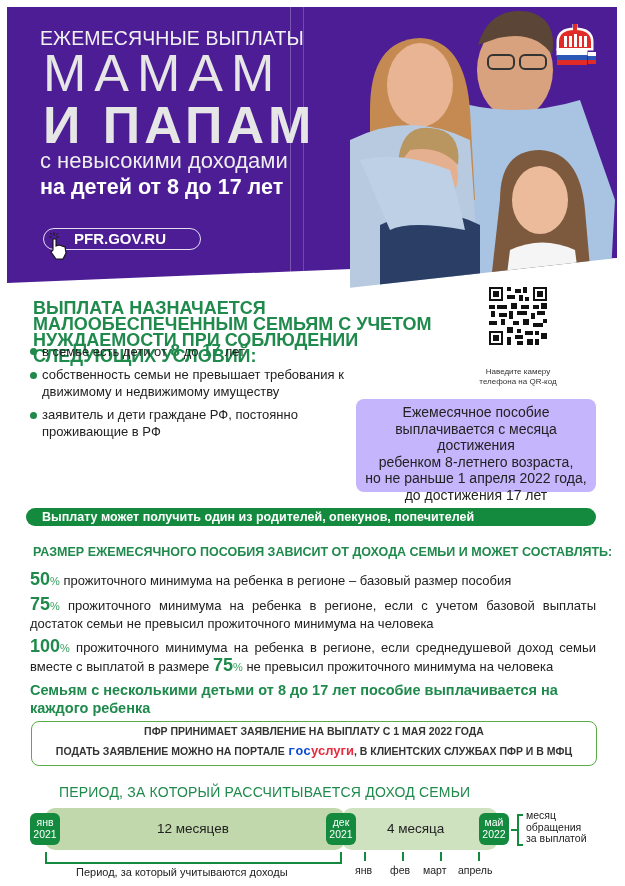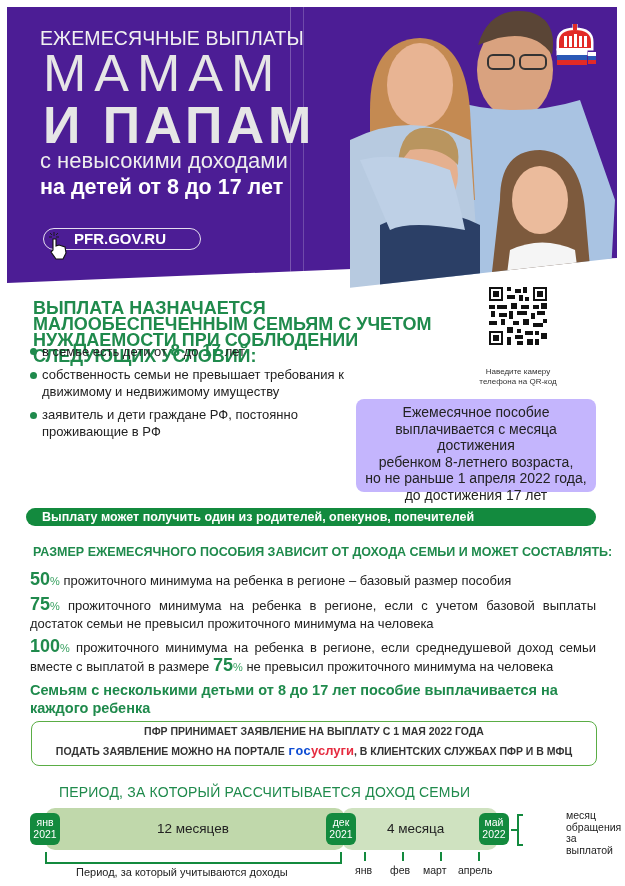--- a/index.html
+++ b/index.html
@@ -77,21 +77,21 @@
   .date-chip {
     position: absolute; width: 30px; height: 32px; background: #138a3e; border-radius: 6px;
     color: #fff; font-size: 10.5px; line-height: 12px; text-align: center; padding-top: 3px;
   }
   .bracket { position: absolute; left: 45px; top: 852px; width: 297px; height: 12px; border-left: 2px solid #138a3e; border-right: 2px solid #138a3e; border-bottom: 2px solid #138a3e; }
   .bracket-label { position: absolute; left: 76px; top: 866px; font-size: 11px; color: #222; }
   .tick { position: absolute; top: 852px; width: 2px; height: 9px; background: #138a3e; }
   .month-lbl { position: absolute; top: 864px; font-size: 10.5px; color: #222; }
   .side-bracket { position: absolute; left: 517px; top: 814px; width: 6px; height: 32px; border: 2px solid #138a3e; border-right: none; }
   .side-dash { position: absolute; left: 511px; top: 829px; width: 7px; height: 2px; background: #138a3e; }
-  .side-label { position: absolute; left: 526px; top: 810px; font-size: 10.5px; line-height: 11.5px; color: #222; margin-left: 40px; }
+  .side-label { position: absolute; left: 526px; top: 810px; font-size: 10.5px; line-height: 11.5px; color: #222; }
 </style>
 </head>
 <body>
 
 <div class="banner">
   <div class="guide1"></div>
   <div class="guide2"></div>
   <div class="b-sub">ЕЖЕМЕСЯЧНЫЕ ВЫПЛАТЫ</div>
   <div class="b-big1">МАМАМ</div>
   <div class="b-big2">И ПАПАМ</div>

